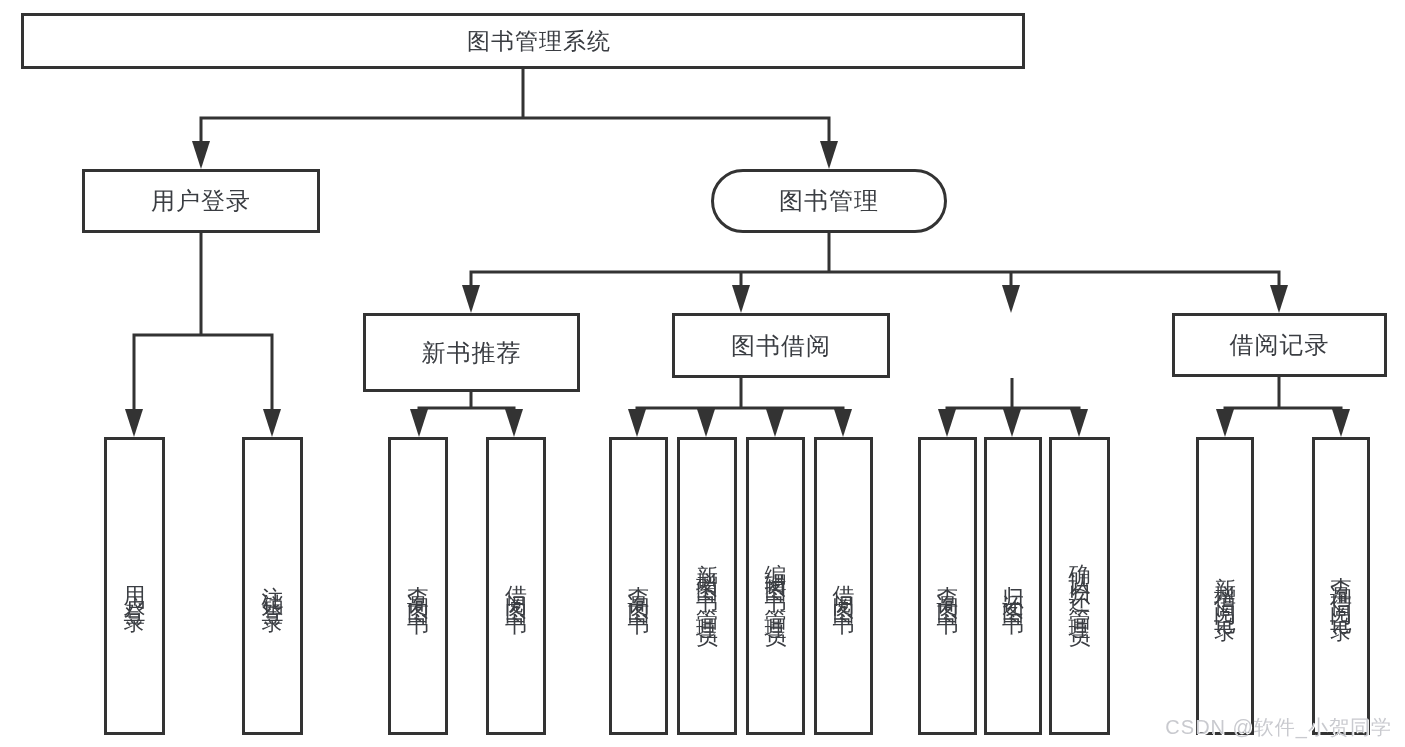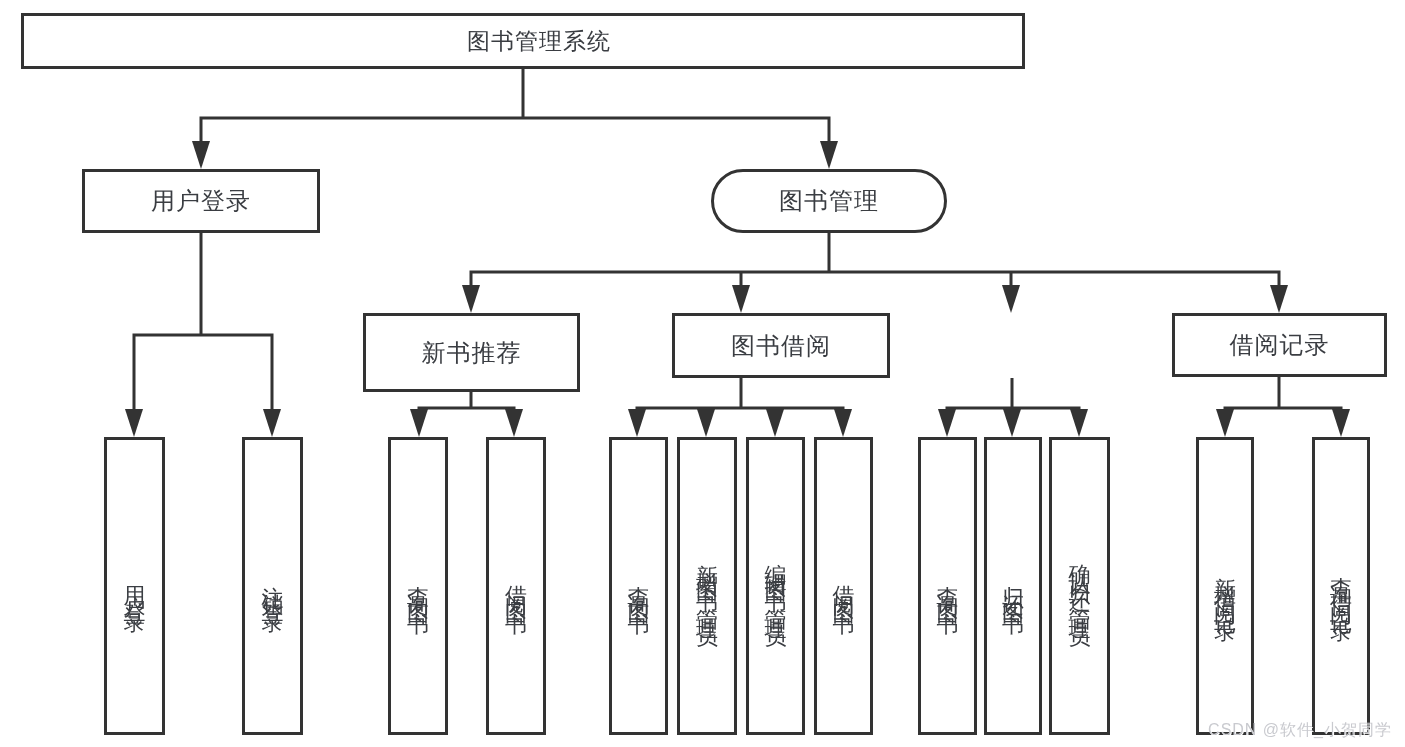--- a/index.html
+++ b/index.html
@@ -37,21 +37,21 @@
     text-orientation:mixed;
     font-size:22px;
     line-height:1;
     letter-spacing:9px;
     color:#3a3d42;
     white-space:nowrap;
   }
   .watermark{
     position:absolute;
     right:13px;bottom:6px;
-    font-size:16px;
+    font-size:20px;
     color:#c9cacf;
     text-shadow:1px 1px 0 #ffffff;
     letter-spacing:1px;
     z-index:3;
     margin-top:36px;
   }
 </style>
 </head>
 <body>
 

